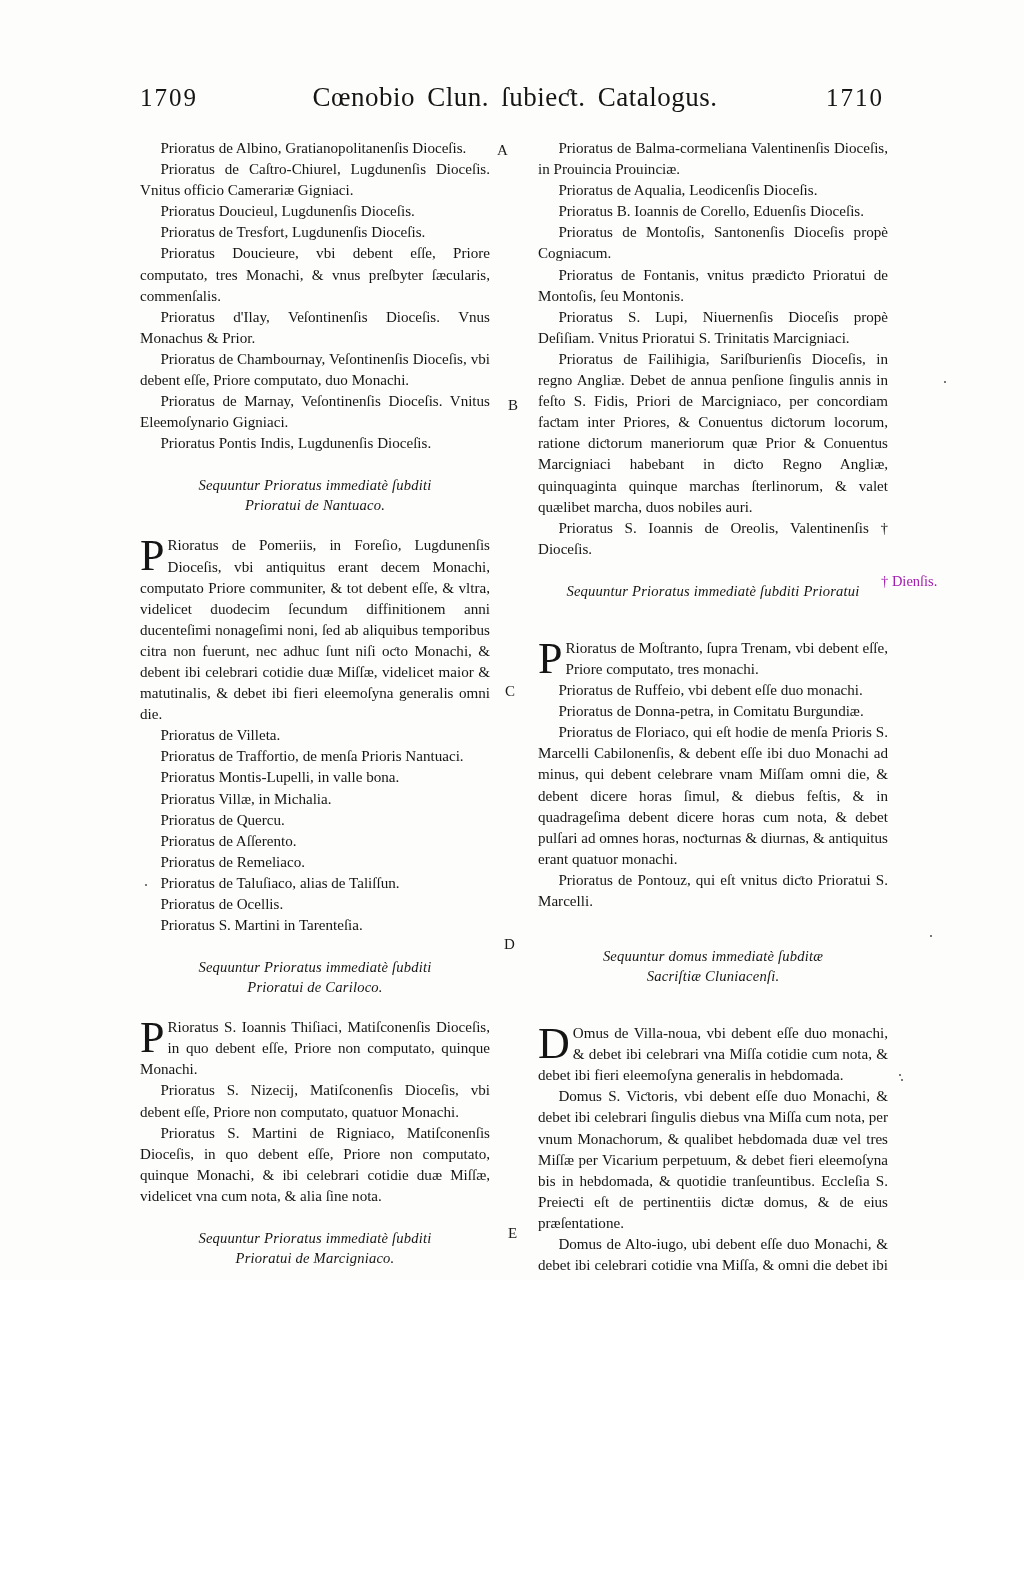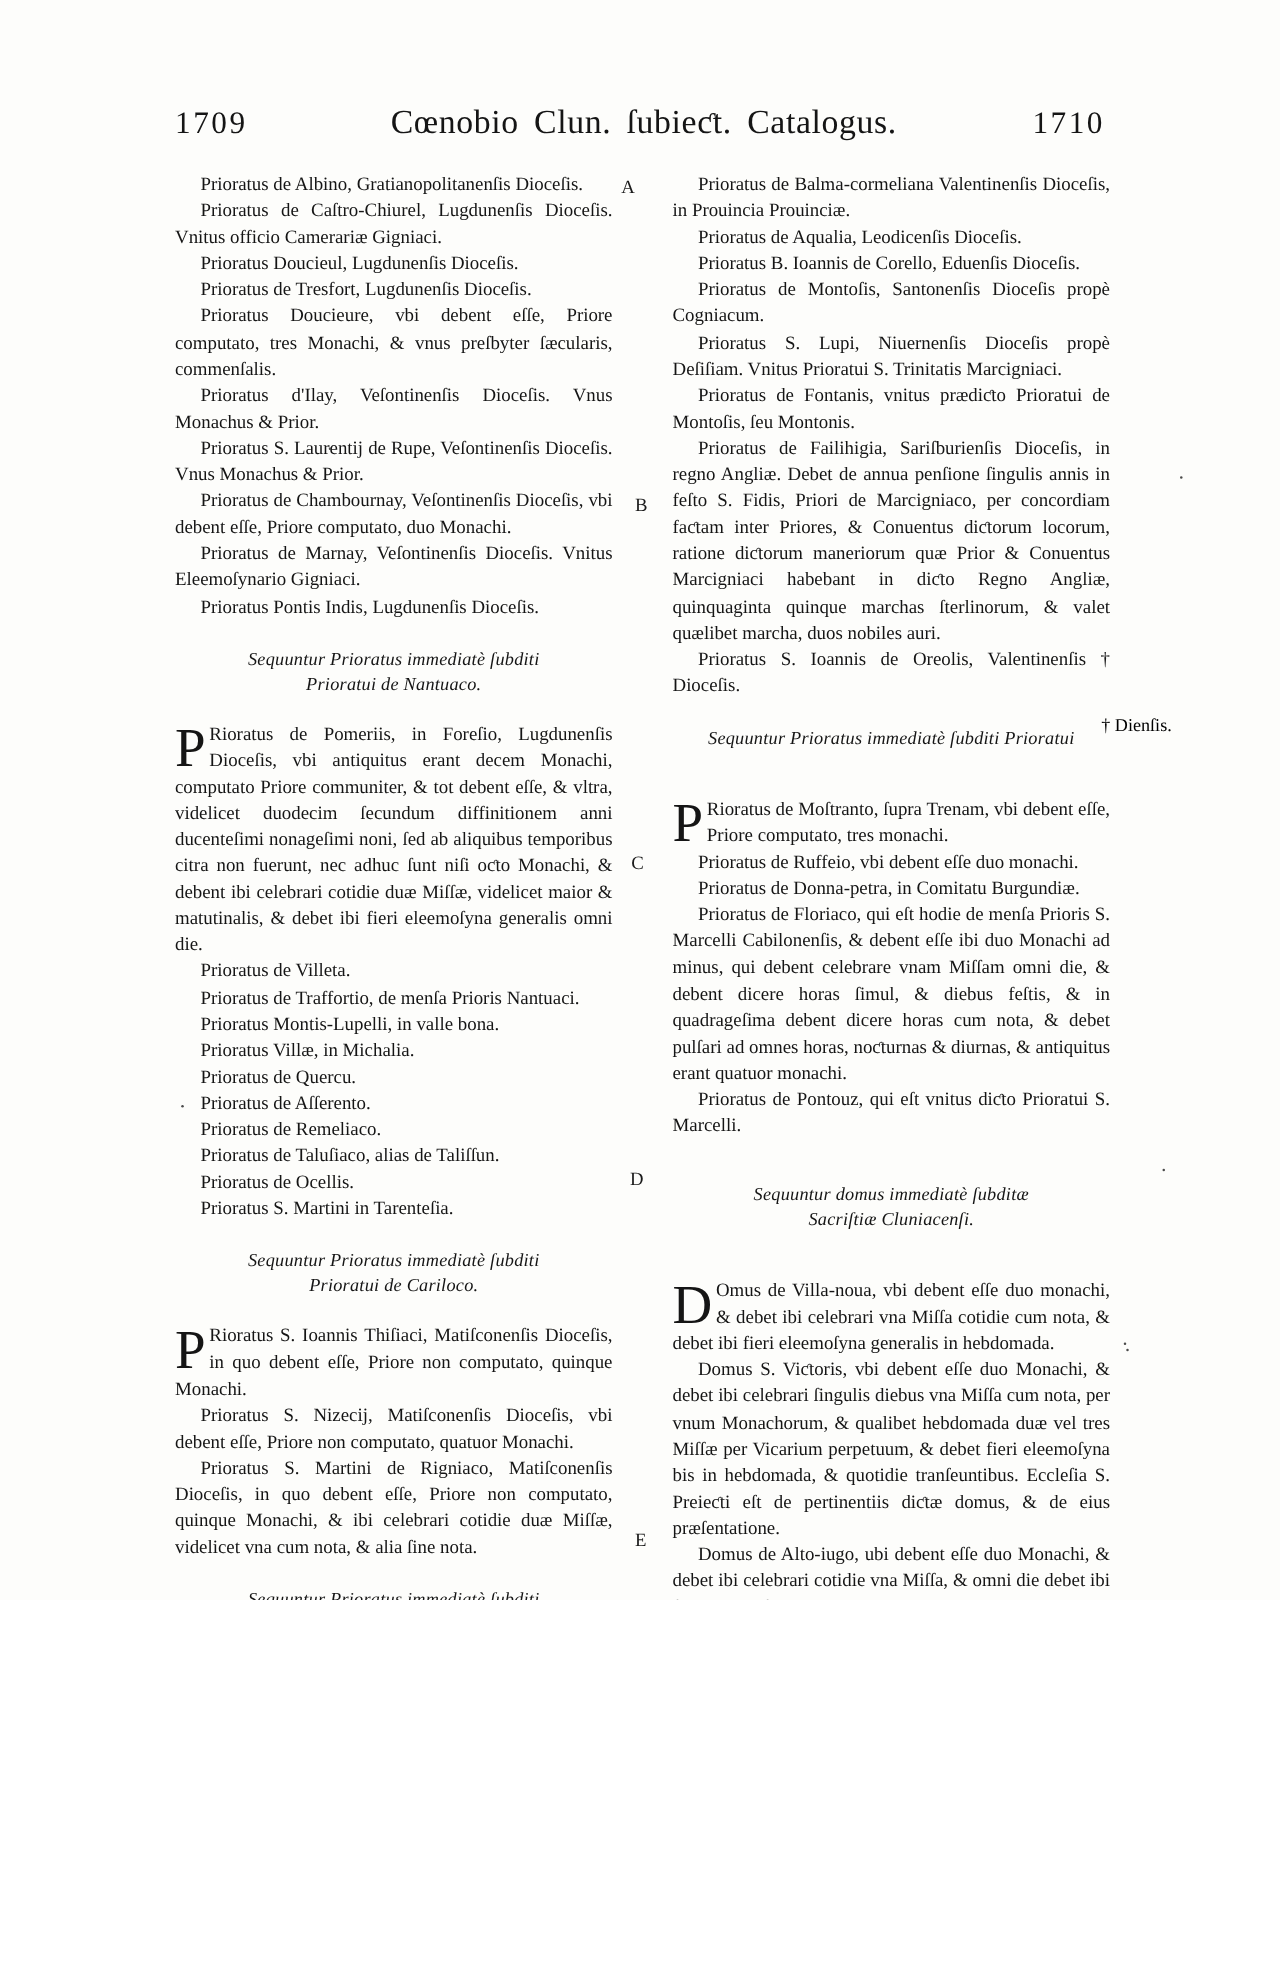--- a/index.html
+++ b/index.html
@@ -100,21 +100,21 @@
   
   .marginal {
     position: absolute;
     font-size: 15px;
     color: #1a1a1a;
   }
   
   #side-note {
     position: absolute;
     font-size: 14.5px;
-    color: #000000;
+    color: #a21caf;
     white-space: nowrap;
   }
   
   #signature {
     position: absolute;
     font-size: 12px;
     letter-spacing: 3px;
     word-spacing: 4px;
   }
   .spacer-md { height: 17px; }
@@ -147,21 +147,20 @@
   <div id="columns">
 
     <div class="column">
 
       <p class="item">Prioratus de Albino, Gratianopolitanenſis Dioceſis.</p>
       <p class="item">Prioratus de Caſtro-Chiurel, Lugdunenſis Dioceſis. Vnitus officio Camerariæ Gigniaci.</p>
       <p class="item">Prioratus Doucieul, Lugdunenſis Dioceſis.</p>
       <p class="item">Prioratus de Tresfort, Lugdunenſis Dioceſis.</p>
       <p class="item">Prioratus Doucieure, vbi debent eſſe, Priore computato, tres Monachi, &amp; vnus preſbyter ſæcularis, commenſalis.</p>
       <p class="item">Prioratus d'Ilay, Veſontinenſis Dioceſis. Vnus Monachus &amp; Prior.</p>
-      <p class="item">Prioratus S. Laurentij de Rupe, Veſontinenſis Dioceſis. Vnus Monachus &amp; Prior.</p>
       <p class="item">Prioratus de Chambournay, Veſontinenſis Dioceſis, vbi debent eſſe, Priore computato, duo Monachi.</p>
       <p class="item">Prioratus de Marnay, Veſontinenſis Dioceſis. Vnitus Eleemoſynario Gigniaci.</p>
       <p class="item">Prioratus Pontis Indis, Lugdunenſis Dioceſis.</p>
 
       <div class="section-head">
         <span class="l">Sequuntur Prioratus immediatè ſubditi</span>
         <span class="l">Prioratui de Nantuaco.</span>
       </div>
 
       <p class="dropcap"><span class="initial">P</span><span>Rioratus de Pomeriis, in Foreſio, Lugdunenſis Dioceſis, vbi antiquitus erant decem Monachi, computato Priore communiter, &amp; tot debent eſſe, &amp; vltra, videlicet duodecim ſecundum diffinitionem anni ducenteſimi nonageſimi noni, ſed ab aliquibus temporibus citra non fuerunt, nec adhuc ſunt niſi oƈto Monachi, &amp; debent ibi celebrari cotidie duæ Miſſæ, videlicet maior &amp; matutinalis, &amp; debet ibi fieri eleemoſyna generalis omni die.</span></p>
@@ -195,22 +194,22 @@
       <p class="dropcap"><span class="initial">P</span><span>Rioratus S. Michaelis de Burgo de Zemora, in Hiſpania, vbi debent eſſe duo Monachi, cum Priore.</span></p>
 
     </div>
 
     <div class="column">
 
       <p class="item">Prioratus de Balma-cormeliana Valentinenſis Dioceſis, in Prouincia Prouinciæ.</p>
       <p class="item">Prioratus de Aqualia, Leodicenſis Dioceſis.</p>
       <p class="item">Prioratus B. Ioannis de Corello, Eduenſis Dioceſis.</p>
       <p class="item">Prioratus de Montoſis, Santonenſis Dioceſis propè Cogniacum.</p>
+      <p class="item">Prioratus de Fontanis, vnitus prædiƈto Prioratui de Montoſis, ſeu Montonis.</p>
       <p class="item">Prioratus S. Lupi, Niuernenſis Dioceſis propè Deſiſiam. Vnitus Prioratui S. Trinitatis Marcigniaci.</p>
-      <p class="item">Prioratus de Fontanis, vnitus prædiƈto Prioratui de Montoſis, ſeu Montonis.</p>
       <p class="item">Prioratus de Failihigia, Sariſburienſis Dioceſis, in regno Angliæ. Debet de annua penſione ſingulis annis in feſto S. Fidis, Priori de Marcigniaco, per concordiam faƈtam inter Priores, &amp; Conuentus diƈtorum locorum, ratione diƈtorum maneriorum quæ Prior &amp; Conuentus Marcigniaci habebant in diƈto Regno Angliæ, quinquaginta quinque marchas ſterlinorum, &amp; valet quælibet marcha, duos nobiles auri.</p>
       <p class="item">Prioratus S. Ioannis de Oreolis, Valentinenſis † Dioceſis.</p>
 
       <div class="section-head">
         <span class="l">Sequuntur Prioratus immediatè ſubditi Prioratui</span>
       </div>
 
       <div class="spacer-md"></div>
 
       <p class="dropcap"><span class="initial">P</span><span>Rioratus de Moſtranto, ſupra Trenam, vbi debent eſſe, Priore computato, tres monachi.</span></p>

